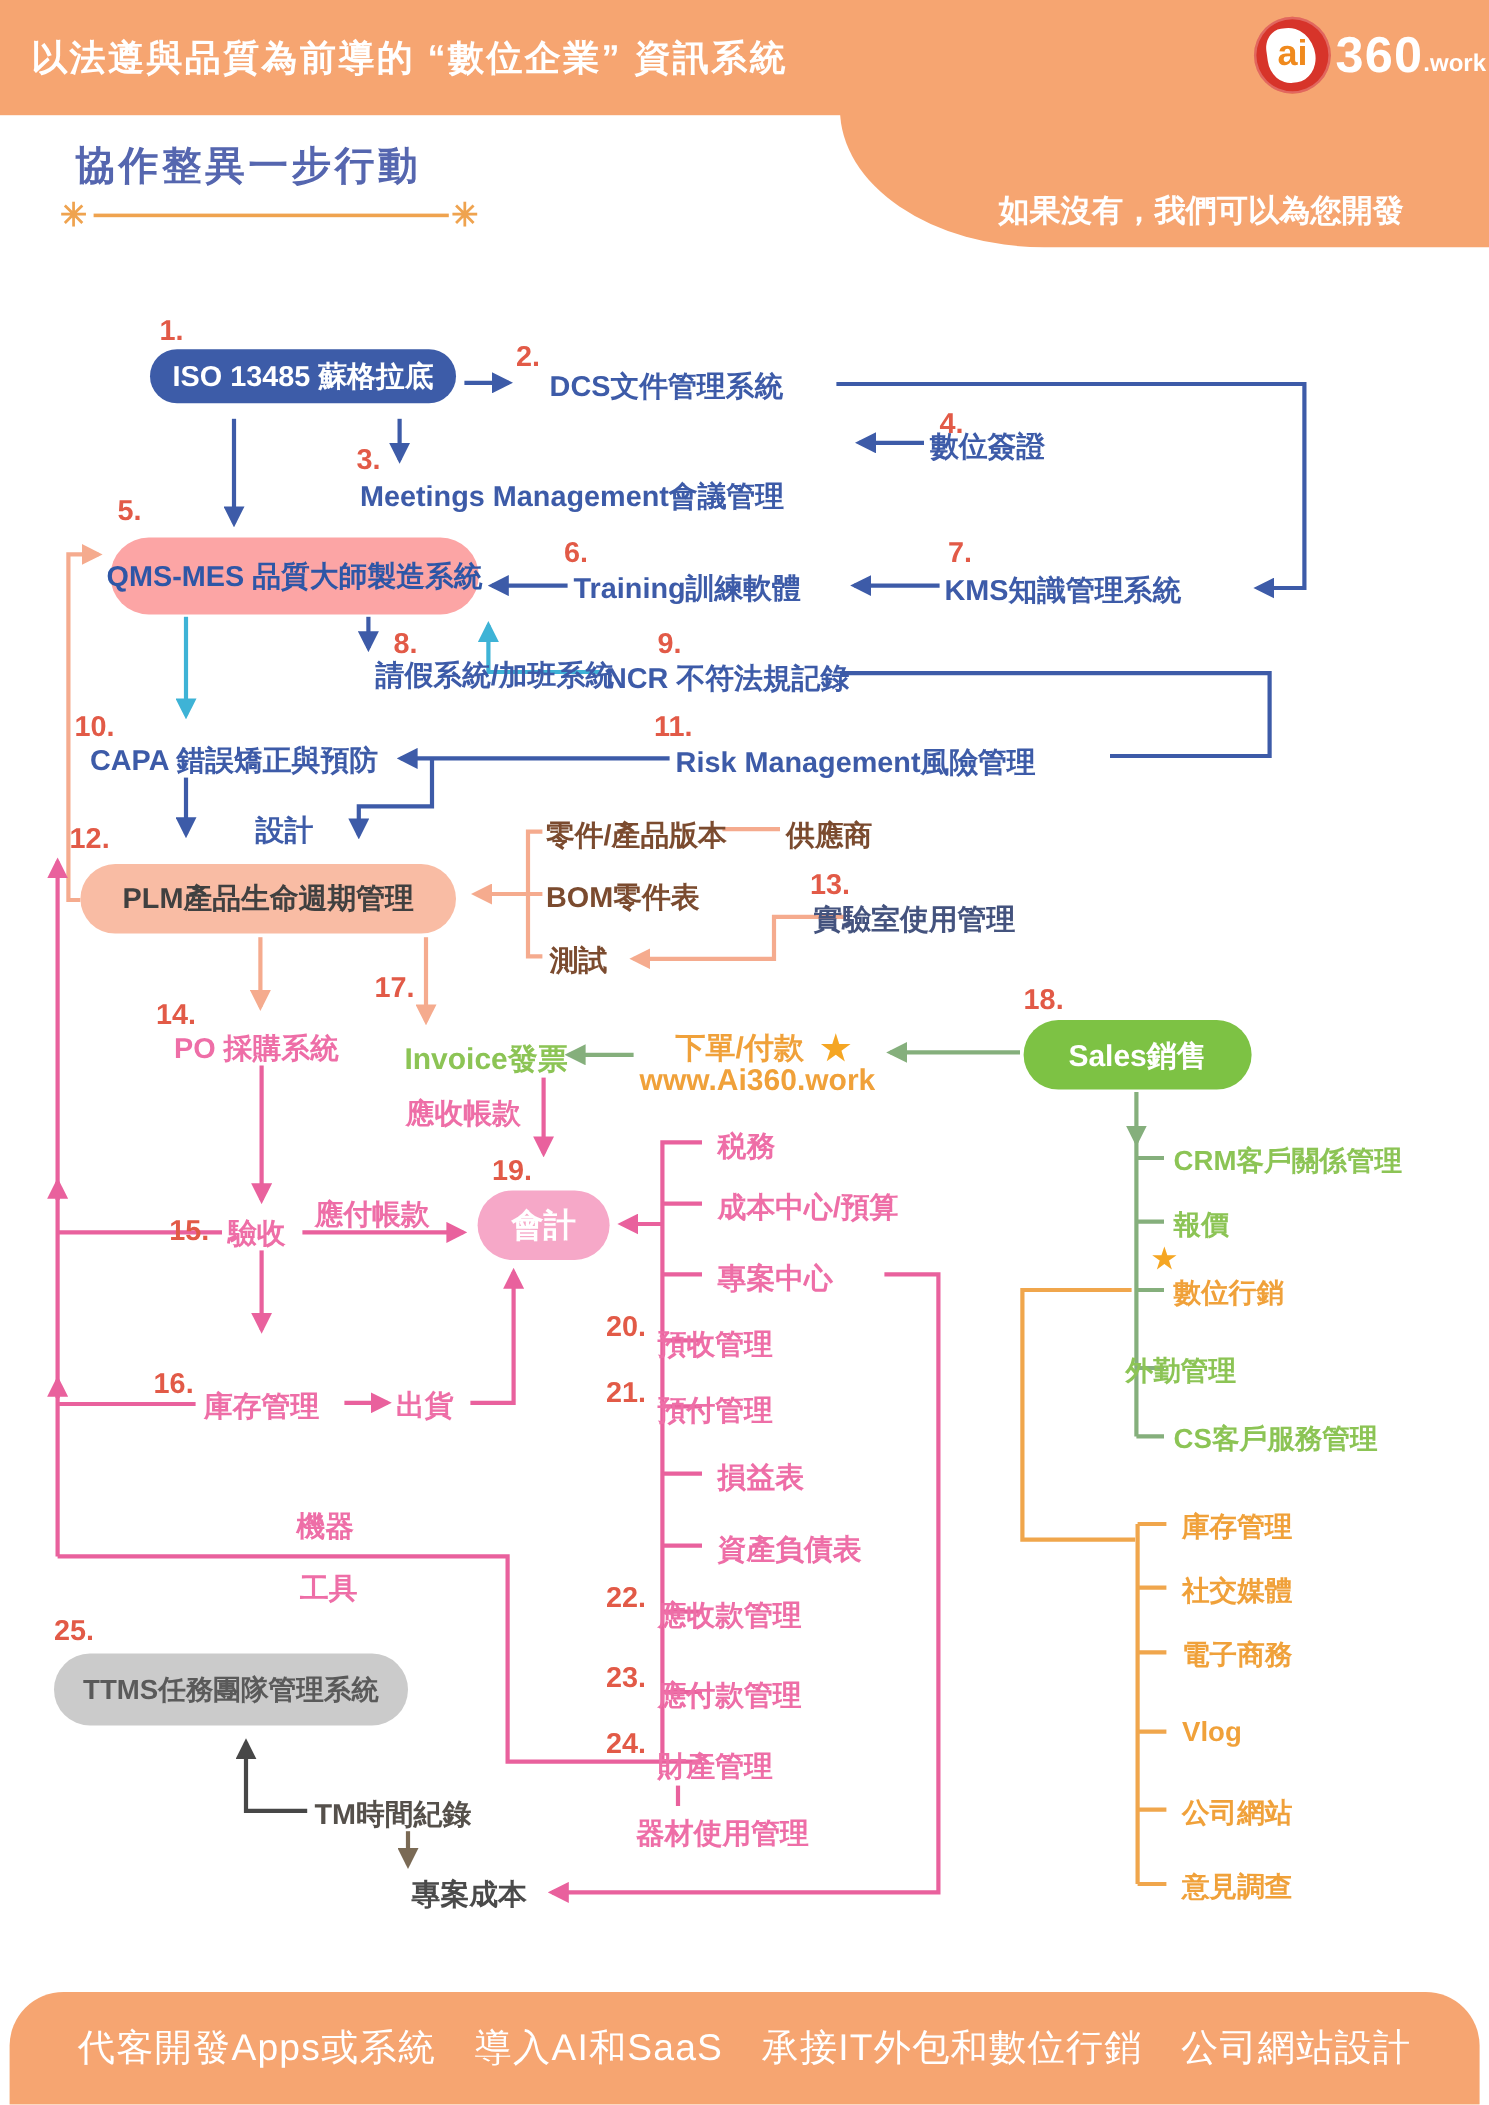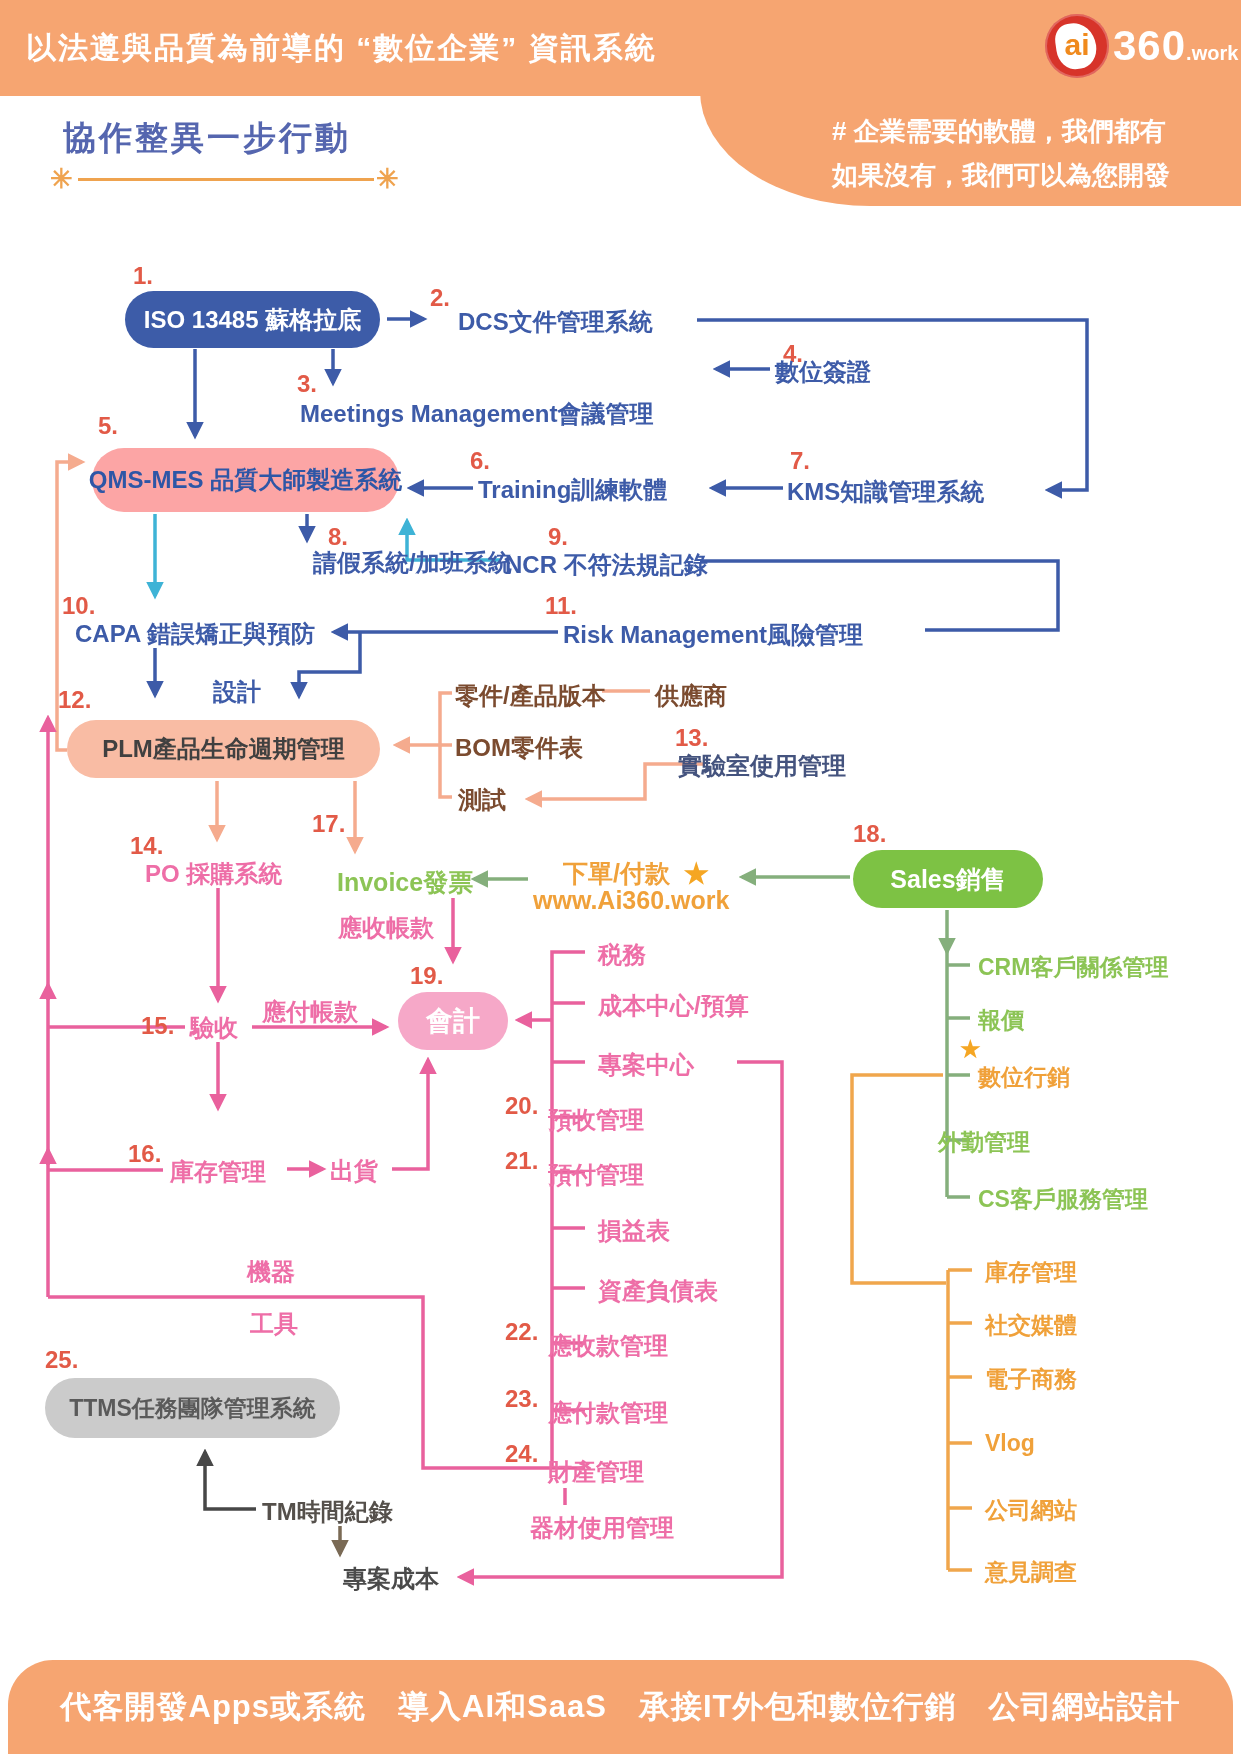--- a/index.html
+++ b/index.html
@@ -21,21 +21,21 @@
   .logo-360{color:#fff;font-size:42px;font-weight:bold;margin-left:4px;letter-spacing:1px;}
   .logo-work{color:#fff;font-size:20px;font-weight:bold;margin-top:14px;}
   .tagline{position:absolute;color:#fff;font-size:26px;font-weight:bold;white-space:nowrap;}
   .subtitle{position:absolute;left:63px;top:116px;color:#5566AF;font-size:33px;font-weight:bold;
             letter-spacing:3px;white-space:nowrap;}
   .subtitle-line{position:absolute;left:78px;top:178px;width:296px;height:3px;background:#EFA34F;}
   .asterisk{position:absolute;color:#EFA34F;font-size:27px;font-weight:bold;}
   
   .footer{position:absolute;left:8px;top:1660px;width:1225px;height:94px;background:#F6A571;
           border-radius:45px 45px 0 0;display:flex;align-items:center;justify-content:center;}
-  .footer-text{color:#fff;font-size:31px;font-weight:bold;letter-spacing:1px;white-space:nowrap;}
+  .footer-text{color:#fff;font-size:31px;font-weight:normal;letter-spacing:1px;white-space:nowrap;}
   
   .t{position:absolute;font-weight:bold;white-space:nowrap;z-index:2;}
   .navy{color:#3D5BA8;} .brown{color:#7B4B2F;} .pink{color:#EE6EA7;} .green{color:#8CC455;}
   .orange-t{color:#F0A13A;} .gray-t{color:#55504B;} .dark-t{color:#4A4A4A;} .lab-t{color:#44537E;}
   .num{position:absolute;color:#E25A47;font-size:24px;font-weight:bold;white-space:nowrap;z-index:2;}
   .box{position:absolute;display:flex;align-items:center;justify-content:center;z-index:2;
        font-weight:bold;white-space:nowrap;}
   .star{font-weight:bold;color:#F5A623;}
   svg.wires{position:absolute;left:0;top:0;z-index:1;}
 </style>
@@ -48,21 +48,20 @@
   <div class="header-blob"></div>
   <div class="header-title">以法遵與品質為前導的 “數位企業” 資訊系統</div>
   <div class="logo">
     <div class="logo-circle">
       <div class="inner"></div>
       <div class="ai">ai</div>
     </div>
     <div class="logo-360">360</div>
     <div class="logo-work">.work</div>
   </div>
-  <div class="tagline" style="left:832px;top:114px;"># 企業需要的軟體，我們都有</div>
   <div class="tagline" style="left:832px;top:158px;">如果沒有，我們可以為您開發</div>
   <div class="subtitle">協作整異一步行動</div>
   <div class="subtitle-line"></div>
   <div class="asterisk" style="left:50px;top:163px;">✳</div>
   <div class="asterisk" style="left:376px;top:163px;">✳</div>
 
   <svg class="wires" width="1241" height="1754" viewBox="0 0 1241 1754">
     <defs>
       <marker id="m-navy" viewBox="0 0 10 10" refX="8" refY="5" markerWidth="5" markerHeight="5" orient="auto-start-reverse">
           <path d="M0,0 L10,5 L0,10 z" fill="#3D5BA8"></path>
@@ -153,21 +152,21 @@
       <path d="M948,1270 L972,1270 M948,1323 L972,1323 M948,1377 L972,1377
                M948,1443 L972,1443 M948,1508 L972,1508 M948,1570 L972,1570"></path>
     </g>
 
     <g fill="none">
       <path d="M256,1509 L205,1509 L205,1452" stroke="#474747" stroke-width="3.5" marker-end="url(#m-gray)"></path>
       <path d="M340,1526 L340,1554" stroke="#7A6A55" stroke-width="3.5" marker-end="url(#m-brown)"></path>
     </g>
   </svg>
 
-  <div class="box" style="left:125px;top:291px;width:255px;height:57px;background:#3D5CA8;border-radius:29px;color:#fff;font-size:24px;">
+  <div class="box" style="left:125px;top:291px;width:255px;height:45px;background:#3D5CA8;border-radius:29px;color:#fff;font-size:24px;">
       <span>ISO 13485 蘇格拉底</span>
     </div>
   <div class="box" style="left:92px;top:448px;width:307px;height:64px;background:#fca5a5;border-radius:32px;color:#2E56A6;font-size:24px;">
       <span>QMS-MES 品質大師製造系統</span>
     </div>
   <div class="box" style="left:67px;top:720px;width:313px;height:58px;background:#F9BCA4;border-radius:29px;color:#404040;font-size:24px;">
       <span>PLM產品生命週期管理</span>
     </div>
   <div class="box" style="left:398px;top:992px;width:110px;height:58px;background:#F6A8C8;border-radius:29px;color:#fff;font-size:27px;">
       <span>會計</span>

